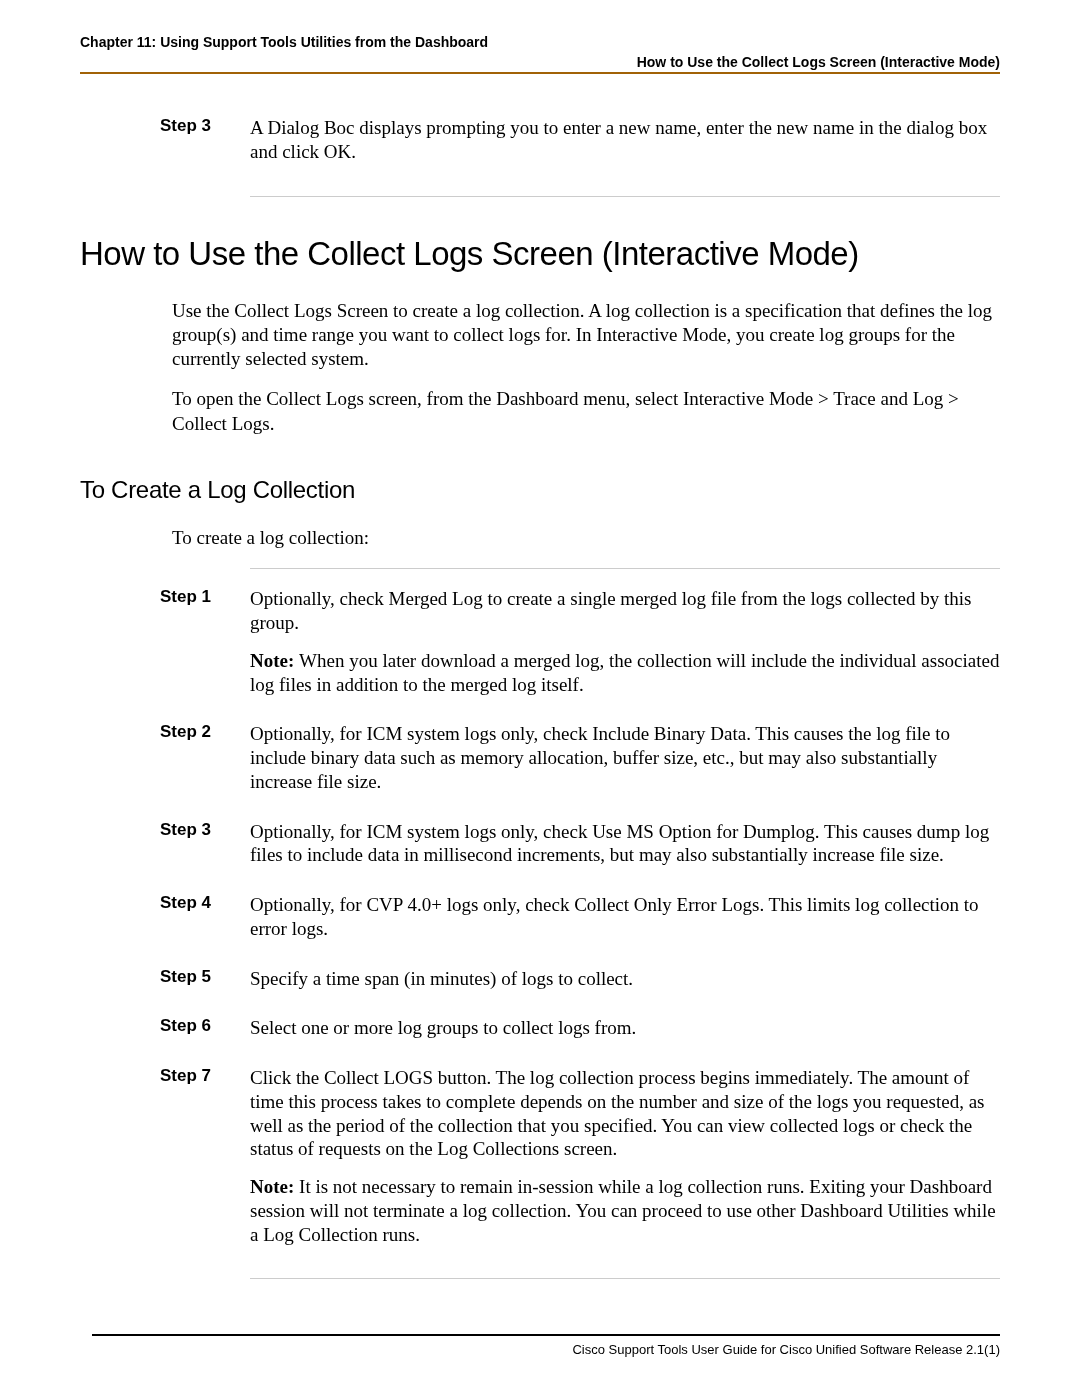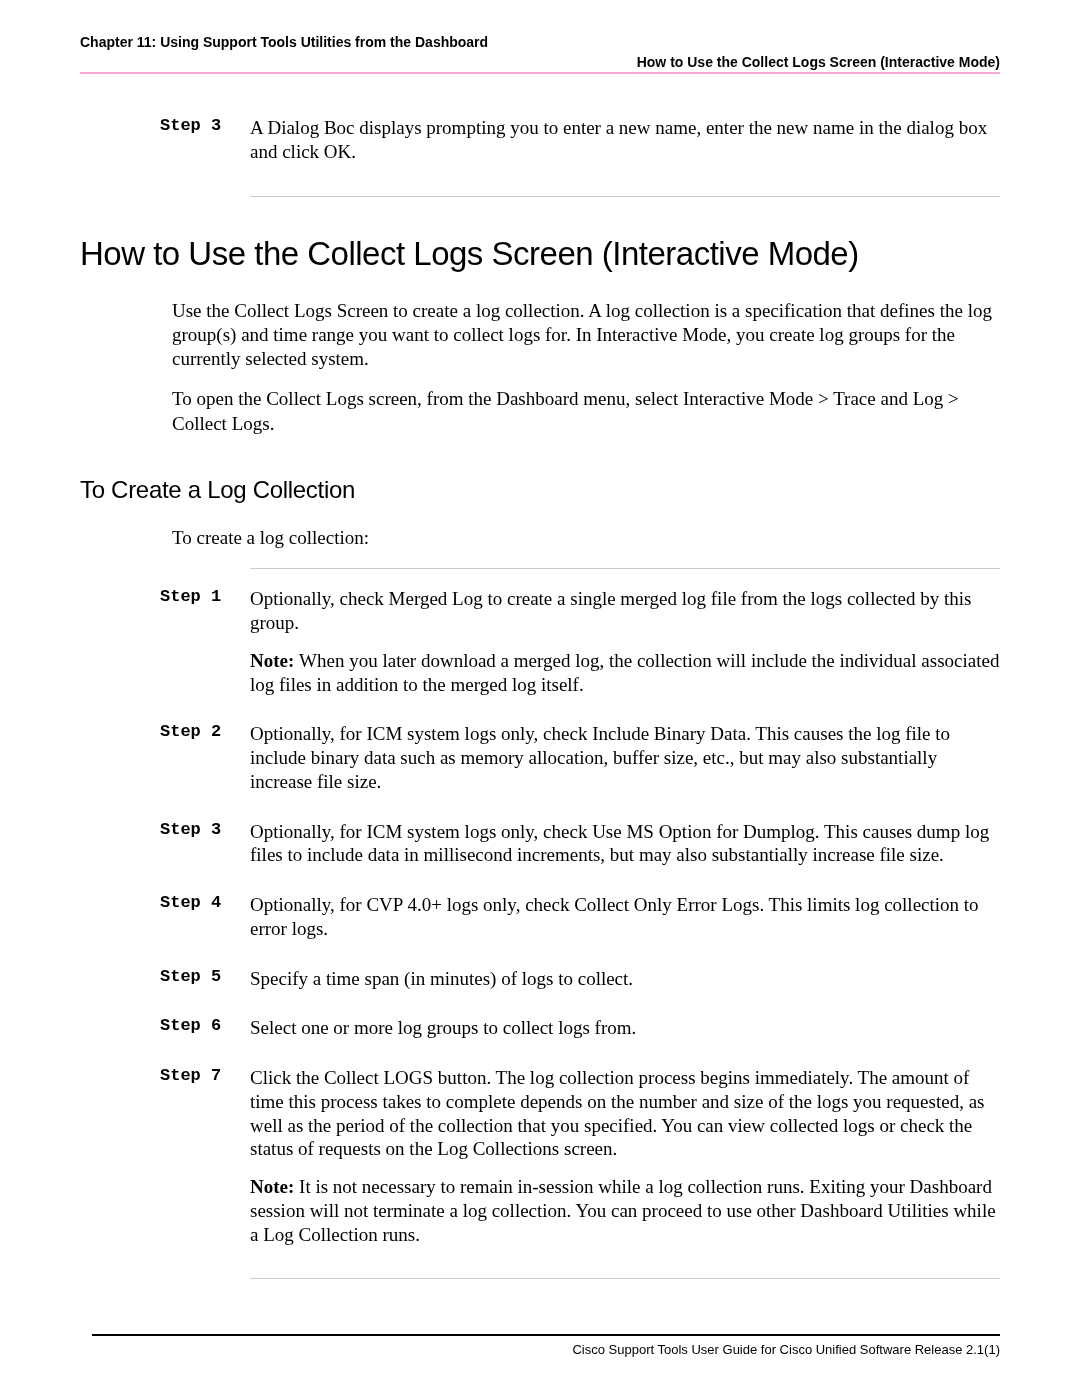--- a/index.html
+++ b/index.html
@@ -5,42 +5,42 @@
   * { box-sizing: border-box; margin: 0; padding: 0; }
   html, body { width: 1080px; background: #fff; }
   body {
     font-family: "Times New Roman", Times, serif;
     color: #000;
     padding: 34px 80px 40px 80px;
     position: relative;
     min-height: 1397px;
   }
   .header {
-    border-bottom: 2px solid #f9a8d4;
+    border-bottom: 2px solid #a16207;
     padding-bottom: 2px;
     margin-bottom: 6px;
   }
   .header-chapter {
     font-family: Arial, Helvetica, sans-serif;
     font-weight: bold;
     font-size: 14px;
   }
   .header-section {
     font-family: Arial, Helvetica, sans-serif;
     font-weight: bold;
     font-size: 14px;
     text-align: right;
     margin-top: 4px;
   }
   .step-row {
     display: flex;
     margin-top: 42px;
   }
   .step-label {
-    font-family: Liberation Mono, monospace;
+    font-family: Liberation Sans, sans-serif;
     font-weight: bold;
     font-size: 17px;
     width: 170px;
     flex-shrink: 0;
     padding-left: 80px;
   }
   .step-body {
     flex: 1;
     font-size: 19px;
     line-height: 1.25;

